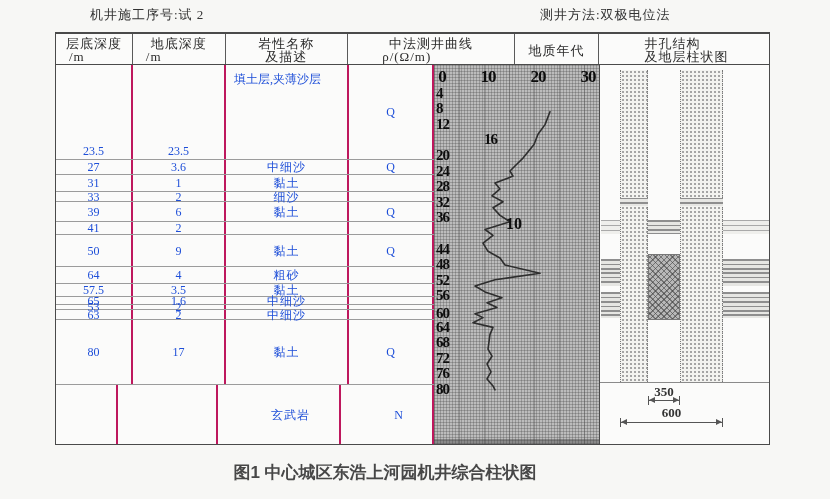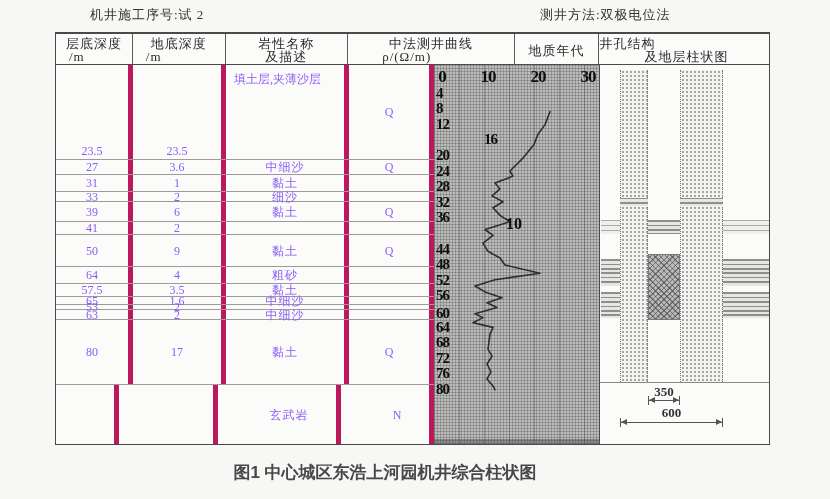--- a/index.html
+++ b/index.html
@@ -14,30 +14,30 @@
 
   
   .log-table { position:absolute; left:55px; top:32px; width:715px; border:1px solid #4a4a4a; border-top:2px solid #4a4a4a; background:#fbfbfa; }
   .header-row { display:flex; height:31px; border-bottom:1px solid #4a4a4a; }
   .hcell { font-size:13px; text-align:center; padding-top:2px; line-height:13px; letter-spacing:1px; color:#2b2b2b; border-right:1px solid #5a5a5a; display:flex; flex-direction:column; justify-content:center; }
   .hcell:last-child { border-right:none; }
   .hc0 { width:77px; } .hc1 { width:93px; } .hc2 { width:123px; } .hc3 { width:85px; }
   .hc4 { width:167px; } .hc5 { width:170px; }
   .hc0 .l2,.hc1 .l2 { text-align:left; padding-left:13px; }
   .hc4 .l2 { text-align:left; padding-left:34px; }
-  .hc5 .l1 { text-align:left; }
+  .hc5 .l1 { text-align:left; padding-left:45px; }
   .hc5 .l2 { text-align:left; padding-left:45px; }
 
   .body-row { display:flex; height:379px; }
 
   
   .rows { width:378px; display:flex; flex-direction:column; }
   .row { display:flex; border-bottom:1px solid #9b9b9b; flex:none; }
   .row:last-child { border-bottom:none;gap:24px; }
-  .cell { overflow:visible; display:flex; align-items:center; justify-content:center; font-size:12px; line-height:12px; color:#8b5cf6; border-right:5px solid #be185d; }
+  .cell { overflow:visible; display:flex; align-items:center; justify-content:center; font-size:12px; line-height:12px; color:#1d4ed8; border-right:2px solid #be185d; }
   .c0 { width:77px; } .c1 { width:93px; } .c2 { width:123px; } .c3 { width:85px; }
   .cell.vb { align-items:flex-end; padding-bottom:2px; }
   .cell.tl { align-items:flex-start; justify-content:flex-start; text-align:left; padding:6px 0 0 8px; width:123px; line-height:16px; white-space:normal; }
   .c2 { letter-spacing:1px; }
   .c3 { font-size:12px; }
 
   
   .curve-panel { position:relative; width:167px; height:379px; background-color:#bcbcbc;
     background-image:
       repeating-linear-gradient(90deg, rgba(70,70,70,.30) 0 1px, transparent 1px 3px),

